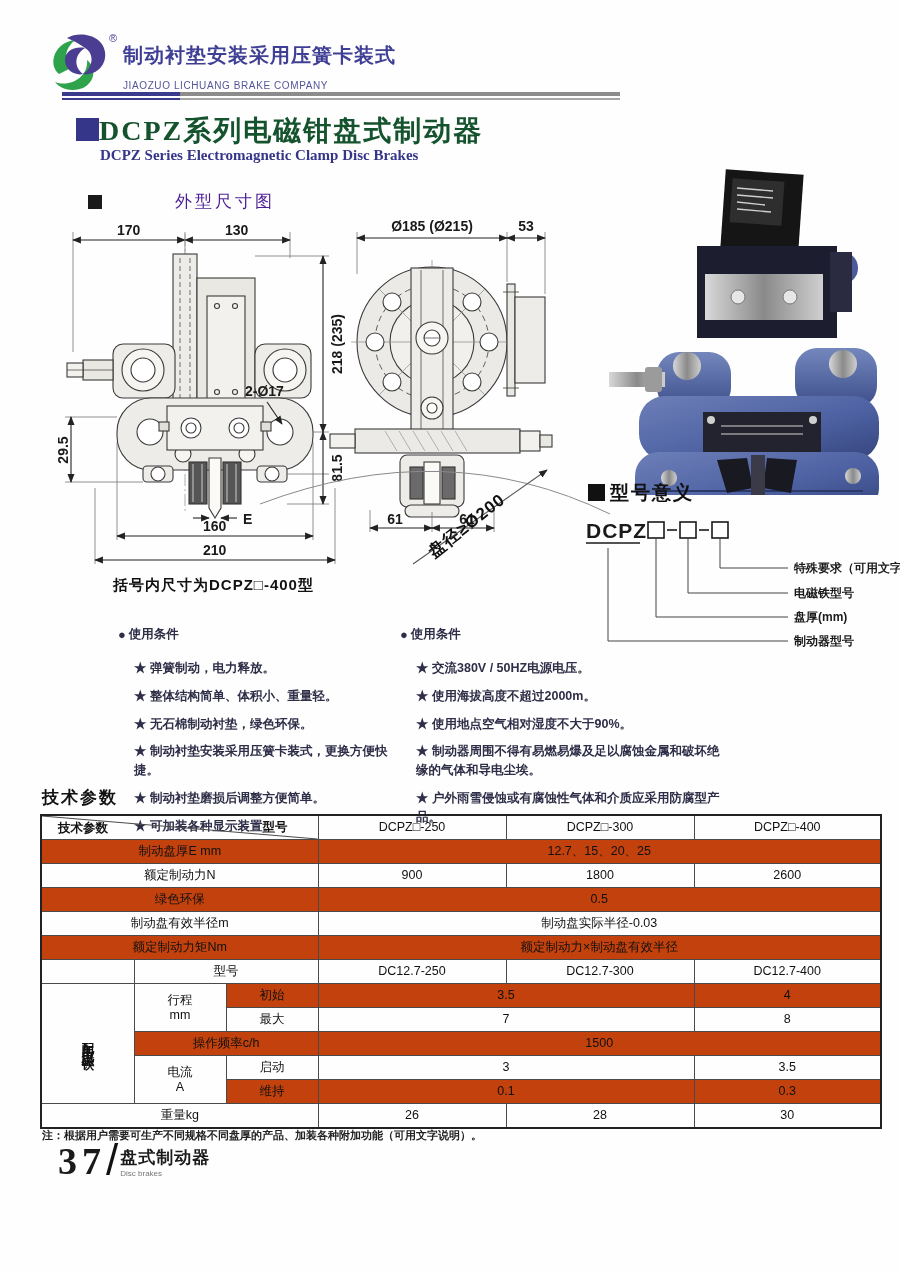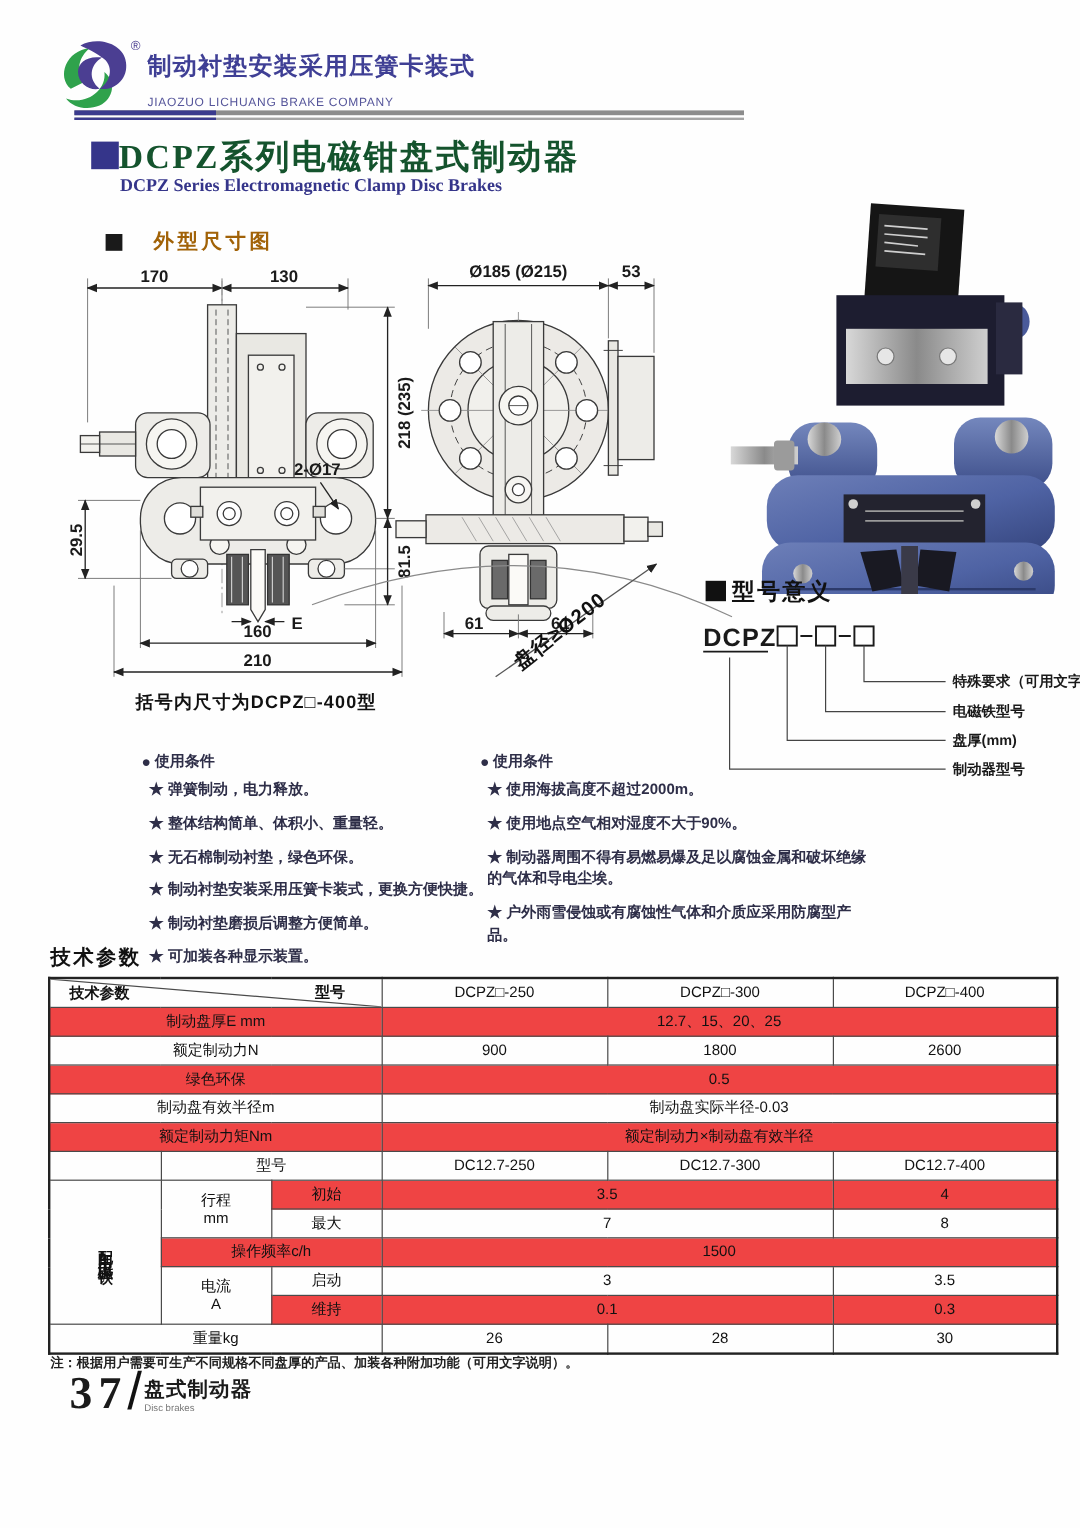--- a/index.html
+++ b/index.html
@@ -17,36 +17,36 @@
   .sep .p2{position:absolute;top:6px;left:0;height:2px;width:118px;background:#3b3b8e;z-index:2;}
 
   .title-row{position:absolute;left:76px;top:112px;display:flex;align-items:flex-start;}
   .title-sq{width:23px;height:23px;background:#35358a;margin-top:6px;}
   .title-cn{font-family:"Liberation Serif",serif;font-size:28px;font-weight:bold;color:#14532d;letter-spacing:2px;}
   .title-en{position:absolute;left:100px;top:147px;font-family:"Liberation Serif",serif;
             font-size:15px;font-weight:bold;color:#35358a;}
 
   .sec-head{position:absolute;left:88px;top:190px;display:flex;align-items:center;}
   .sec-sq{width:14px;height:14px;background:#1a1a1a;margin-right:26px;}
-  .sec-txt{font-size:17px;font-weight:bold;color:#a16207;letter-spacing:3px;}
+  .sec-txt{font-size:17px;font-weight:normal;color:#4c1d95;letter-spacing:3px;margin-left:47px;}
 
   
   .feat{position:absolute;width:290px;font-size:12.5px;color:#2e2e48;}
   .feat .hd{display:flex;align-items:center;font-weight:bold;margin-bottom:6px;}
   .feat .dot{color:#2e2e48;margin-right:3px;font-size:13px;}
-  .feat ul{list-style:none;margin:6px;padding:0;}
+  .feat ul{list-style:none;margin:16px;padding:0;}
   .feat li{margin-bottom:9px;line-height:1.5;font-weight:600;}
 
   
   .spec-title{position:absolute;left:42px;top:786px;font-size:17px;font-weight:bold;color:#111;letter-spacing:2px;}
   table.spec{position:absolute;left:40px;top:814px;width:840px;border-collapse:collapse;
              table-layout:fixed;font-size:12.5px;color:#111;}
   table.spec td{border:1px solid #4a4a4a;text-align:center;height:23px;padding:0 2px;line-height:1.15;}
   table.spec{border:2px solid #222;}
-  table.spec td.shade{background:#ef4444;}
+  table.spec td.shade{background:#c2410c;}
   td.diag{position:relative;height:38px;}
   .diag svg{position:absolute;inset:0;width:100%;height:100%;}
   .diag .tr{position:absolute;top:4px;right:30px;font-weight:bold;}
   .diag .bl{position:absolute;bottom:4px;left:16px;font-weight:bold;}
   .vtext{writing-mode:vertical-lr;text-orientation:upright;letter-spacing:4px;font-weight:bold;display:inline-block;}
   .pre{white-space:pre-line;}
 
   .note{position:absolute;left:42px;top:1128px;font-size:11px;font-weight:bold;color:#222;}
 
   
@@ -395,20 +395,21 @@
       <li>★ 可加装各种显示装置。</li>
     </ul>
   </div>
 
   <div class="feat abs" style="left:400px;top:626px;width:340px;">
     <div class="hd">
       <span class="dot">●</span>
       <span>使用条件</span>
     </div>
     <ul>
+      <li>★ 交流380V / 50HZ电源电压。</li>
       <li>★ 使用海拔高度不超过2000m。</li>
       <li>★ 使用地点空气相对湿度不大于90%。</li>
       <li>★ 制动器周围不得有易燃易爆及足以腐蚀金属和破坏绝缘的气体和导电尘埃。</li>
       <li>★ 户外雨雪侵蚀或有腐蚀性气体和介质应采用防腐型产品。</li>
     </ul>
   </div>
 
   <div class="spec-title">技术参数</div>
 
   <table class="spec">

